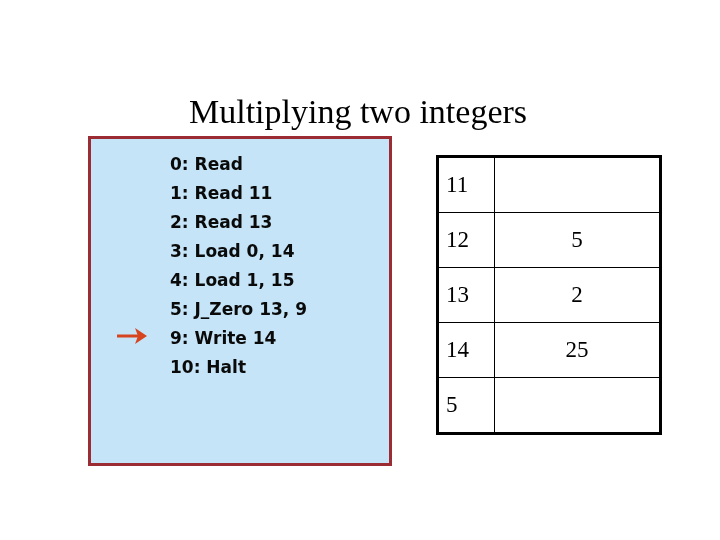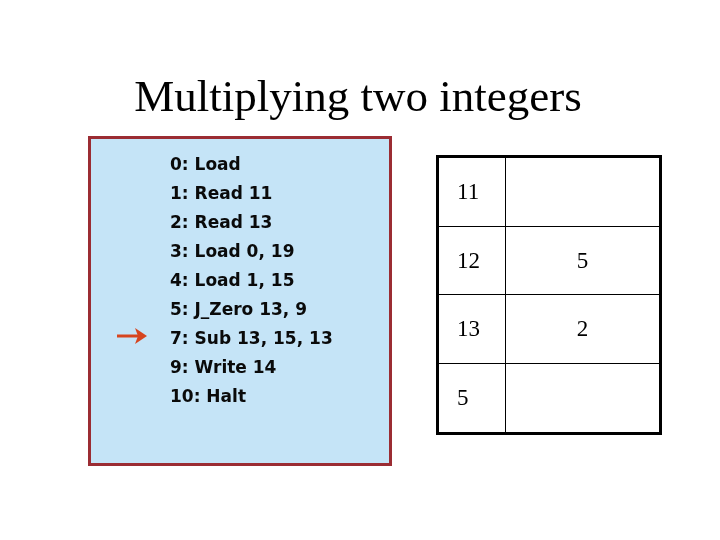--- a/index.html
+++ b/index.html
@@ -13,25 +13,25 @@
     height: 540px;
     background: #ffffff;
     overflow: hidden;
     font-family: "Liberation Sans", sans-serif;
   }
 
   
   #slide-title {
     position: absolute;
     left: 0;
-    top: 76px;
+    top: 92px;
     width: 716px;
     text-align: center;
     font-family: "Liberation Serif", serif;
-    font-size: 45px;
+    font-size: 34px;
     font-weight: normal;
     color: #000000;
     letter-spacing: 0px;
     line-height: 40px;
     white-space: nowrap;
   }
 
   
   #program-panel {
     position: absolute;
@@ -96,21 +96,21 @@
     border: 1.5px solid #000000;
     font-family: "Liberation Serif", serif;
     font-size: 23px;
     color: #000000;
     height: 45px;
     padding: 0;
   }
   #memory-table td.addr-cell {
     width: 48px;
     text-align: left;
-    padding-left: 18px;
+    padding-left: 7px;
     border-left: none;
   }
   #memory-table td.value-cell {
     text-align: center;
     border-right: none;
   }
   #memory-table tr:first-child td { border-top: none; }
   #memory-table tr:last-child td { border-bottom: none; }
 </style>
 </head>
@@ -123,27 +123,26 @@
   <div id="program-panel">
 
     <div id="exec-pointer">
       <svg width="40" height="22" viewBox="0 0 40 22" xmlns="http://www.w3.org/2000/svg">
         <path d="M4 11 L26 11" stroke="#d6451f" stroke-width="3" fill="none" stroke-linecap="butt"></path>
         <path d="M22 3 L34 11 L22 19 L25 11 Z" fill="#d6451f"></path>
       </svg>
     </div>
 
     <ul id="program-list">
-      <li class="program-line">0: Load</li>
+      <li class="program-line">0: Read</li>
       <li class="program-line">1: Read 11</li>
       <li class="program-line">2: Read 13</li>
-      <li class="program-line">3: Load 0, 19</li>
+      <li class="program-line">3: Load 0, 14</li>
       <li class="program-line">4: Load 1, 15</li>
       <li class="program-line">5: J_Zero 13, 9</li>
-      <li class="program-line">7: Sub 13, 15, 13</li>
       <li class="program-line">9: Write 14</li>
       <li class="program-line">10: Halt</li>
     </ul>
   </div>
 
   <div id="memory-table">
     <table>
       <tbody>
         <tr>
           <td class="addr-cell">11</td>
@@ -151,20 +150,24 @@
         </tr>
         <tr>
           <td class="addr-cell">12</td>
           <td class="value-cell">5</td>
         </tr>
         <tr>
           <td class="addr-cell">13</td>
           <td class="value-cell">2</td>
         </tr>
         <tr>
+          <td class="addr-cell">14</td>
+          <td class="value-cell">25</td>
+        </tr>
+        <tr>
           <td class="addr-cell">5</td>
           <td class="value-cell"></td>
         </tr>
       </tbody>
     </table>
   </div>
 
 </div>
 
 </body></html>

